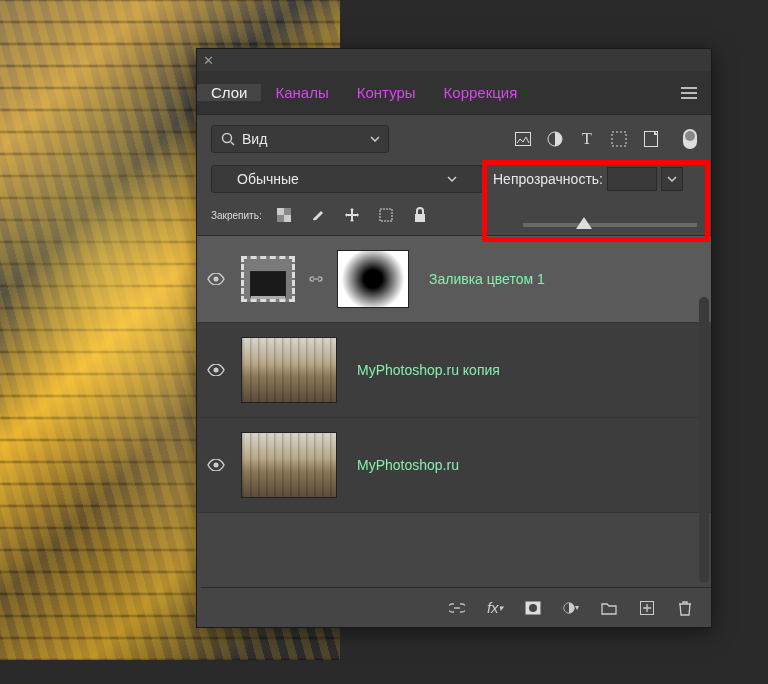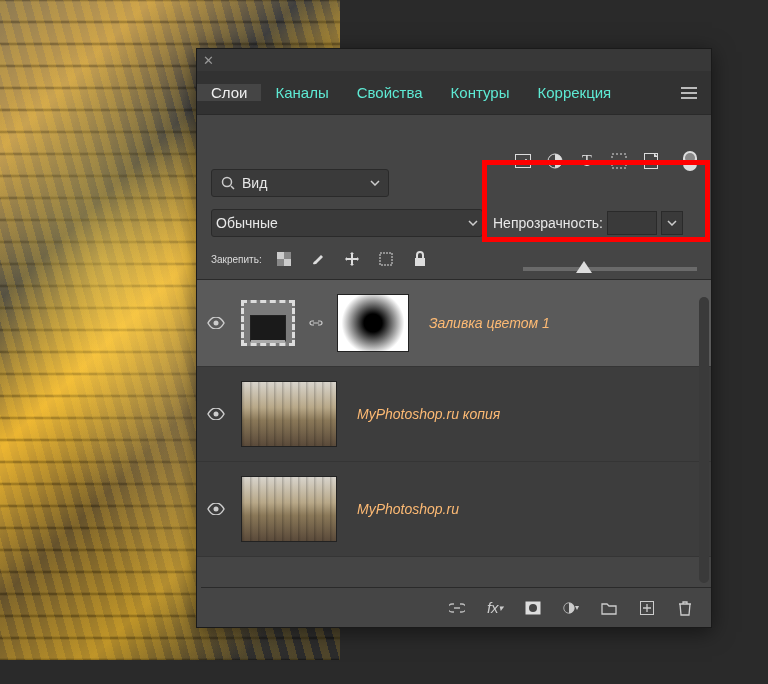--- a/index.html
+++ b/index.html
@@ -48,61 +48,60 @@
     .tabs {
       display: flex;
       background: #323232;
       height: 44px;
       align-items: center;
       border-bottom: 1px solid #2a2a2a;
     }
     .tab {
       padding: 0 14px;
       display: flex; align-items: center;
-      color: #5eead4;
+      color: #d946ef;
       font-size: 15px;
       cursor: pointer;
     }
     .tab.active { background: #454545; color: #f0f0f0; font-weight: 500; }
     .tab-menu { margin-left: auto; padding: 0 14px; display: flex; align-items: center; color: #bbb; }
 
     .row1 {
       display: flex; align-items: center;
       padding: 10px 14px 8px;
       gap: 10px;
     }
     .search-combo {
       display: flex; align-items: center;
       background: #3a3a3a;
       border: 1px solid #2a2a2a;
       border-radius: 3px;
       height: 28px;
       padding: 0 8px;
       width: 178px;
       gap: 6px;
-      margin-top: 44px;
     }
     .search-combo .chev { margin-left: auto; }
     .filter-icons { display: flex; gap: 16px; margin-left: auto; align-items: center; color: #ddd; }
     .dot-toggle {
       width: 14px; height: 20px;
       background: #ddd; border-radius: 7px;
       position: relative; margin-left: 8px;
     }
     .dot-toggle::after { content:''; position:absolute; top:2px; left:2px; width:10px; height:10px; background:#888; border-radius:50%; }
 
     .row2 {
       display: flex; align-items: center;
       padding: 4px 14px 8px;
       gap: 10px;
     }
     .blend-combo {
       display: flex; align-items: center; justify-content: space-between;
       background: #3a3a3a; border: 1px solid #2a2a2a;
-      height: 28px; padding: 0 4px; border-radius: 3px;
+      height: 28px; padding: 0 25px; border-radius: 3px;
       width: 272px;
     }
 
     .highlight-box {
       position: absolute;
       left: 482px; top: 160px;
       width: 228px; height: 82px;
       border: 5px solid #ff0000;
       pointer-events: none;
       z-index: 10;
@@ -193,21 +192,21 @@
     .thumb.photo {
       background: 
         linear-gradient(180deg, #d8d4cc 0%, #b8a888 40%, #8a7858 60%, #5a4a3a 100%);
       position: relative;
     }
     .thumb.photo::before {
       content:''; position:absolute; inset:0;
       background: repeating-linear-gradient(90deg, rgba(0,0,0,0.2) 0, transparent 3px, transparent 8px);
     }
     .link-icon { color: #ccc; font-size: 14px; padding: 0 4px; }
-    .layer-name { font-size: 14px; color: #fdba74; margin-left: 10px; font-style: italic; }
+    .layer-name { font-size: 14px; color: #86efac; margin-left: 10px; }
 
     .bottom-bar {
       position: absolute; bottom: 0; left: 4px; right: 0;
       height: 40px;
       background: #454545;
       border-top: 1px solid #2a2a2a;
       display: flex; align-items: center; justify-content: flex-end;
       gap: 22px; padding: 0 18px;
       color: #ccc;
     }
@@ -227,21 +226,20 @@
 
 <div class="panel">
 
   <div class="panel-titlebar">
     <span class="close-x">✕</span>
   </div>
 
   <div class="tabs">
     <div class="tab active">Слои</div>
     <div class="tab">Каналы</div>
-    <div class="tab">Свойства</div>
     <div class="tab">Контуры</div>
     <div class="tab">Коррекция</div>
     <div class="tab-menu">
       <svg width="16" height="12" viewBox="0 0 16 12">
           <path d="M0 1h16M0 6h16M0 11h16" stroke="#bbb" stroke-width="2"></path>
         </svg>
     </div>
   </div>
 
   <div class="row1">

